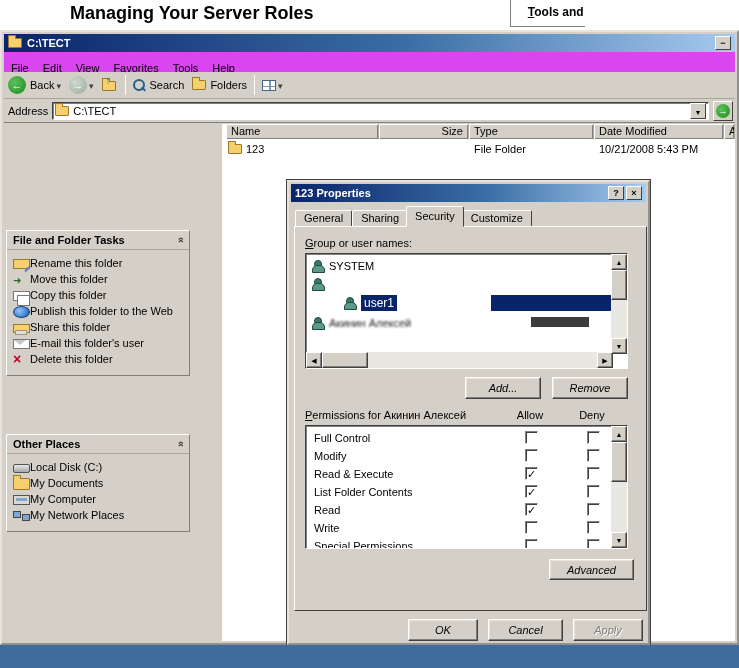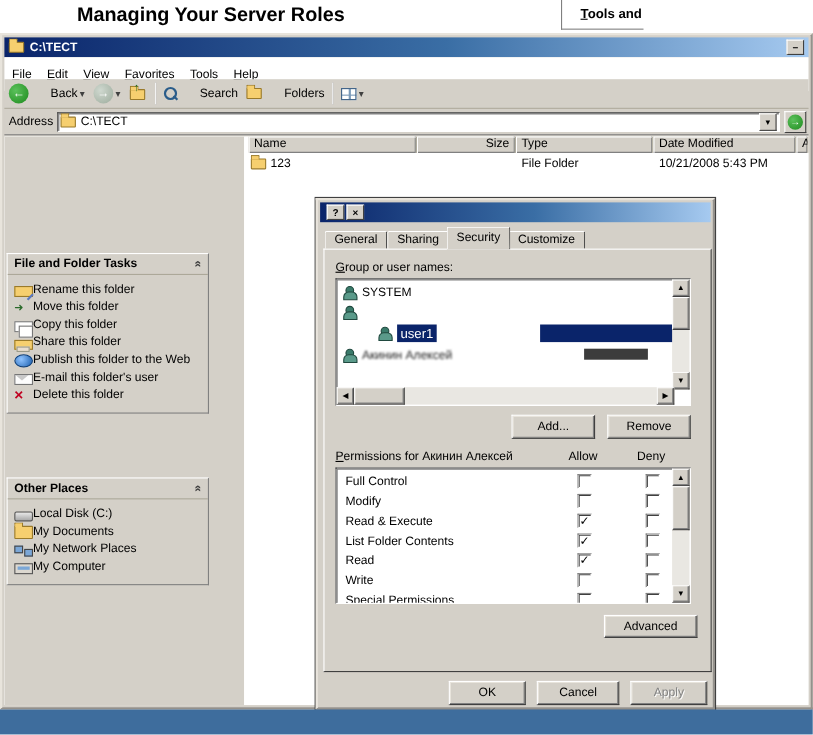--- a/index.html
+++ b/index.html
@@ -31,37 +31,37 @@
   .close-glyph::before { content:"×"; font-weight:bold; }
 
   
   .folder-ic { display:inline-block; width:14px; height:10px; background:#f6cf6f; border:1px solid #9a7a2a;
                border-radius:1px; position:relative; vertical-align:middle; }
   .folder-ic::before { content:""; position:absolute; left:-1px; top:-4px; width:6px; height:3px;
                        background:#f6cf6f; border:1px solid #9a7a2a; border-bottom:none; border-radius:1px 1px 0 0; }
 
   
   #menubar { position:absolute; left:2px; top:20px; right:2px; height:32px; display:flex; align-items:center;
-             border-bottom:1px solid #aca899; background:#ffffff; }
+             border-bottom:1px solid #aca899; background:#d946ef; }
   .menu-item { padding:2px 7px; }
 
   
   #toolbar { position:absolute; left:2px; top:40px; right:2px; height:27px; display:flex; align-items:center;
              border-bottom:1px solid #aca899; background:#d4d0c8; }
   .tool-group { display:flex; align-items:center; padding:0 4px; height:24px; }
   .nav-circle { width:18px; height:18px; border-radius:50%; color:#fff; font-size:11px; font-weight:bold;
                 display:flex; align-items:center; justify-content:center; }
   .back-circle { background:radial-gradient(circle at 35% 35%, #5bc15b, #1d8a1d); }
   .fwd-circle  { background:radial-gradient(circle at 35% 35%, #cfd8cf, #9cab9c); }
   .back-arrow-glyph::before { content:"←"; }
   .fwd-arrow-glyph::before { content:"→"; }
   .up-folder { position:relative; width:16px; height:12px; }
   .up-folder .folder-ic { position:absolute; left:0; top:2px; }
   .up-arrow-glyph::before { content:"↑"; position:absolute; left:4px; top:-4px; font-size:10px; font-weight:bold; color:#1d6a1d; }
-  .tool-label { margin-left:20px; }
+  .tool-label { margin-left:4px; }
   .drop-caret::before { content:"▾"; font-size:9px; color:#404040; margin-left:2px; }
   .tool-sep { width:1px; height:20px; background:#808080; border-right:1px solid #fff; margin:0 3px; }
   .magnifier { position:relative; width:13px; height:13px; display:inline-block; }
   .magnifier::before { content:""; position:absolute; left:0; top:0; width:8px; height:8px; border:2px solid #2a5c8a; border-radius:50%; }
   .magnifier::after { content:""; position:absolute; left:8px; top:9px; width:5px; height:2px; background:#2a5c8a; transform:rotate(45deg); }
   .views-grid { display:inline-block; width:14px; height:11px; background:
       linear-gradient(#fff,#fff) 0 0/6px 5px no-repeat,
       linear-gradient(#fff,#fff) 8px 0/6px 5px no-repeat,
       linear-gradient(#fff,#fff) 0 6px/6px 5px no-repeat,
       linear-gradient(#fff,#fff) 8px 6px/6px 5px no-repeat, #7a9ab8; border:1px solid #44668a; }
@@ -85,21 +85,21 @@
   
   #content { position:absolute; left:2px; top:92px; right:2px; bottom:2px; background:#fff; overflow:hidden; }
   #sidebar { position:absolute; left:0; top:0; width:218px; height:100%; background:#d4d0c8; }
   .side-box { position:absolute; left:2px; width:184px; background:#d4d0c8;
               border:1px solid; border-color:#fff #808080 #808080 #fff; }
   .side-box-header { height:19px; display:flex; align-items:center; justify-content:space-between;
                      padding:0 6px; font-weight:bold; border-bottom:1px solid #aca899; }
   .chevron-up-double-icon::before { content:"»"; display:inline-block; transform:rotate(-90deg); color:#404040; font-weight:bold; }
   .chevron-down-double-icon::before { content:"»"; display:inline-block; transform:rotate(90deg); color:#404040; font-weight:bold; }
   .side-items { padding:4px 4px 6px 6px; }
-  .task-item { display:flex; align-items:flex-end; margin:3px 0; }
+  .task-item { display:flex; align-items:center; margin:3px 0; }
   .task-item .ic { flex:0 0 17px; margin-top:1px; }
   .side-label { line-height:13px; }
 
   
   .ic { display:inline-block; position:relative; width:14px; height:12px; }
   .globe-ic { width:12px; height:12px; border-radius:50%; background:radial-gradient(circle at 35% 35%, #8fc3ff, #1b5fae); border:1px solid #0d3f7a; }
   .envelope-ic { width:14px; height:10px; background:#fdfdfd; border:1px solid #777; }
   .envelope-ic::before { content:""; position:absolute; left:0; top:0; border-left:6px solid transparent; border-right:6px solid transparent; border-top:5px solid #c8c8c8; }
   .delete-x-ic::before { content:"×"; color:#c00020; font-weight:bold; font-size:14px; line-height:10px; }
   .disk-ic { width:14px; height:9px; background:linear-gradient(#e8e8e8,#a8a8a8); border:1px solid #555; border-radius:2px; }
@@ -157,21 +157,21 @@
             box-shadow:inset -1px -1px 0 #808080; text-align:center; color:#000; }
   .sb-btn::before { font-size:7px; line-height:14px; }
   .arr-up::before { content:"▲"; } .arr-down::before { content:"▼"; }
   .arr-left::before { content:"◀"; } .arr-right::before { content:"▶"; }
   .sb-thumb { position:absolute; background:#d4d0c8; border:1px solid; border-color:#fff #404040 #404040 #fff;
               box-shadow:inset -1px -1px 0 #808080; }
 
   
   .btn { background:#d4d0c8; border:1px solid; border-color:#fff #404040 #404040 #fff;
          box-shadow:inset -1px -1px 0 #808080, inset 1px 1px 0 #e8e4dc;
-         text-align:right; font-size:11px; display:flex; align-items:center; justify-content:center; }
+         text-align:right; font-size:11px; display:flex; align-items:center; justify-content:center;font-style:italic; }
   .btn.disabled { color:#808080; text-shadow:1px 1px 0 #fff; }
   #add-btn { position:absolute; left:170px; top:150px; width:76px; height:22px; }
   #remove-btn { position:absolute; left:257px; top:150px; width:76px; height:22px; }
   #advanced-btn { position:absolute; left:254px; top:332px; width:85px; height:21px; }
 
   #perm-caption { position:absolute; left:10px; top:182px; white-space:nowrap; }
   #allow-header { position:absolute; left:215px; top:182px; width:40px; text-align:center; }
   #deny-header { position:absolute; left:277px; top:182px; width:40px; text-align:center; }
   #perm-list { left:10px; top:198px; width:323px; height:124px; }
   .perm-row { position:absolute; left:0; height:18px; width:100%; }
@@ -277,26 +277,26 @@
             </div>
             <div class="task-item">
               <span class="ic arrow-move-ic"></span>
               <span class="side-label">Move this folder</span>
             </div>
             <div class="task-item">
               <span class="ic copy-ic"></span>
               <span class="side-label">Copy this folder</span>
             </div>
             <div class="task-item">
+              <span class="ic globe-ic"></span>
+              <span class="side-label">Publish this folder to the Web</span>
+            </div>
+            <div class="task-item">
               <span class="ic share-hand-ic"></span>
               <span class="side-label">Share this folder</span>
-            </div>
-            <div class="task-item">
-              <span class="ic globe-ic"></span>
-              <span class="side-label">Publish this folder to the Web</span>
             </div>
             <div class="task-item">
               <span class="ic envelope-ic"></span>
               <span class="side-label">E-mail this folder's user</span>
             </div>
             <div class="task-item">
               <span class="ic delete-x-ic"></span>
               <span class="side-label">Delete this folder</span>
             </div>
           </div>
@@ -310,26 +310,26 @@
           <div class="side-items">
             <div class="task-item">
               <span class="ic disk-ic"></span>
               <span class="side-label">Local Disk (C:)</span>
             </div>
             <div class="task-item">
               <span class="ic folder-ic"></span>
               <span class="side-label">My Documents</span>
             </div>
             <div class="task-item">
+              <span class="ic computer-ic"></span>
+              <span class="side-label">My Computer</span>
+            </div>
+            <div class="task-item">
               <span class="ic network-ic"></span>
               <span class="side-label">My Network Places</span>
-            </div>
-            <div class="task-item">
-              <span class="ic computer-ic"></span>
-              <span class="side-label">My Computer</span>
             </div>
           </div>
         </div>
 
       </div>
 
       <div id="filelist">
         <div id="list-header">
           <span class="col-h col-name">Name</span>
           <span class="col-h col-size">Size</span>
@@ -345,20 +345,21 @@
           <span class="fr-size"></span>
           <span class="fr-type">File Folder</span>
           <span class="fr-date">10/21/2008 5:43 PM</span>
         </div>
       </div>
     </div>
   </div>
 
   <div id="dialog">
     <div class="titlebar">
+      <span class="tb-text">123 Properties</span>
       <span class="tb-btn help-glyph"></span>
       <span class="tb-btn close-glyph"></span>
     </div>
 
     <div id="tab-row">
       <span class="tab">General</span>
       <span class="tab">Sharing</span>
       <span class="tab active">Security</span>
       <span class="tab">Customize</span>
     </div>

